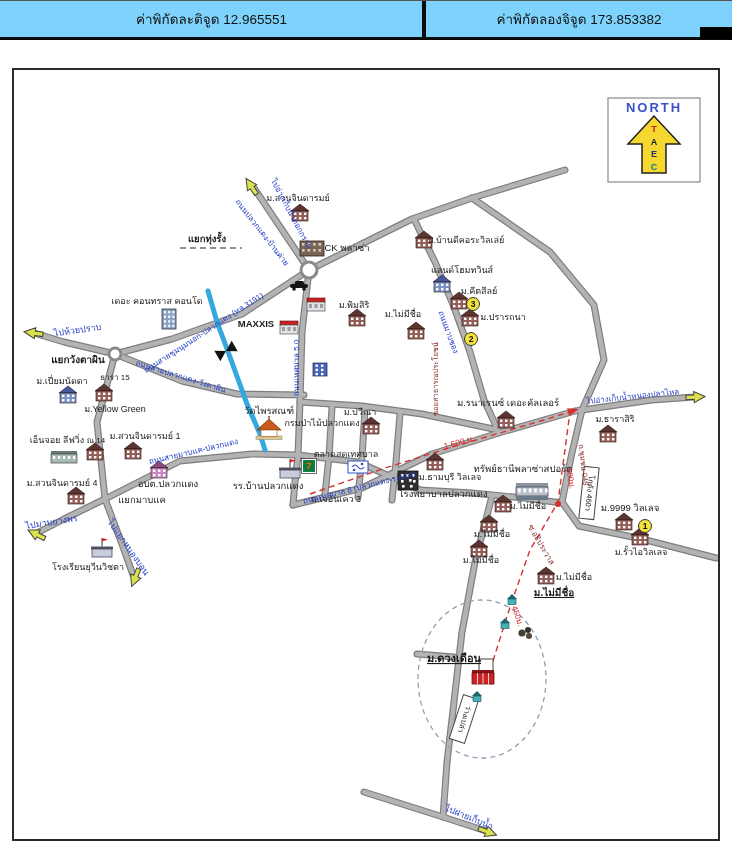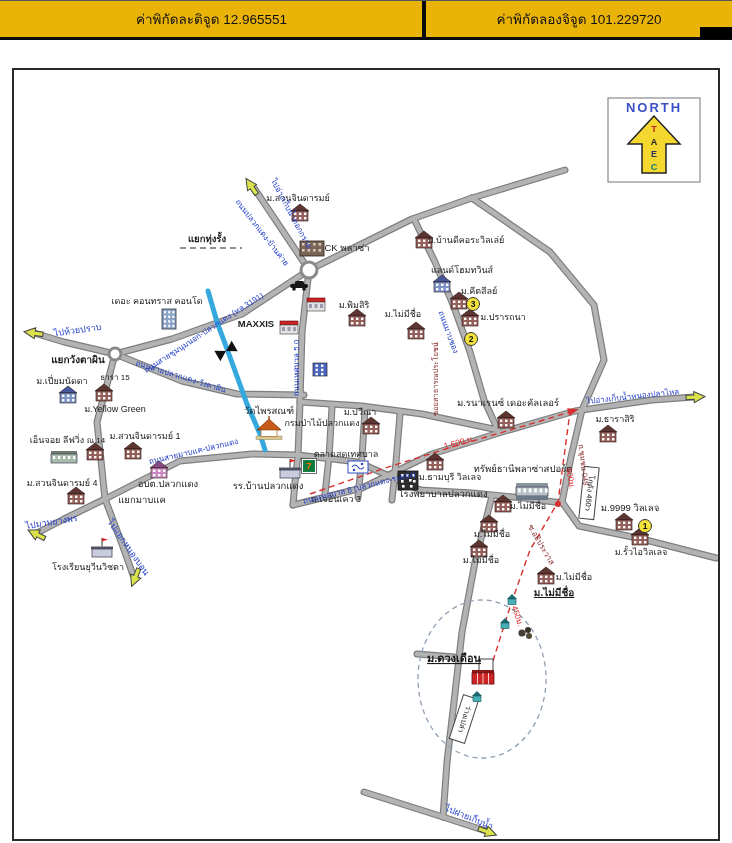--- a/index.html
+++ b/index.html
@@ -1,40 +1,40 @@
 <!DOCTYPE html>
 <html><head>
 <meta charset="utf-8">
 <style>
   html,body{margin:0;padding:0;background:#fff;}
   body{width:732px;height:843px;position:relative;overflow:hidden;
        font-family:"Liberation Sans","DejaVu Sans",sans-serif;}
   .header{position:absolute;left:0;top:0;width:732px;height:36px;
-          border-top:1px solid #555;border-bottom:3px solid #0a0a0a;background:#eab308;}
+          border-top:1px solid #555;border-bottom:3px solid #0a0a0a;background:#7dd3fc;}
   .header .cell{position:absolute;top:0;height:36px;display:flex;align-items:center;justify-content:center;
                 font-size:13.5px;color:#111;}
   .cell.left{left:0;width:423px;}
   .cell.right{left:426px;width:306px;}
   .hdr-divider{position:absolute;left:422px;top:0;width:4px;height:36px;background:#0a0a0a;}
   .hdr-mark{position:absolute;right:0;top:26px;width:32px;height:12px;background:#000;}
   .map-frame{position:absolute;left:12px;top:68px;width:708px;height:773px;
              border:2px solid #2a2a2a;background:#fff;box-sizing:border-box;}
   svg{position:absolute;left:0;top:0;}
   svg text{font-family:"Liberation Sans","DejaVu Sans",sans-serif;}
 </style>
 </head>
 <body>
 
 <div class="header">
   <div class="cell left">
     <span>ค่าพิกัดละติจูด 12.965551</span>
   </div>
   <div class="hdr-divider"></div>
   <div class="cell right">
-    <span>ค่าพิกัดลองจิจูด 101.229720</span>
+    <span>ค่าพิกัดลองจิจูด 173.853382</span>
   </div>
   <div class="hdr-mark"></div>
 </div>
 
 <div class="map-frame">
   <svg id="mapsvg" width="704" height="769" viewBox="12 68 704 769">
       <polyline points="563,168 470,196 410,217 307,268" fill="none" stroke="#7e7e7e" stroke-width="7" stroke-linecap="round" stroke-linejoin="round"></polyline>
       <polyline points="252,186 307,268" fill="none" stroke="#7e7e7e" stroke-width="7" stroke-linecap="round" stroke-linejoin="round"></polyline>
       <polyline points="307,268 240,312 170,337 113,352" fill="none" stroke="#7e7e7e" stroke-width="7" stroke-linecap="round" stroke-linejoin="round"></polyline>
       <polyline points="113,352 62,340 32,331" fill="none" stroke="#7e7e7e" stroke-width="7" stroke-linecap="round" stroke-linejoin="round"></polyline>

